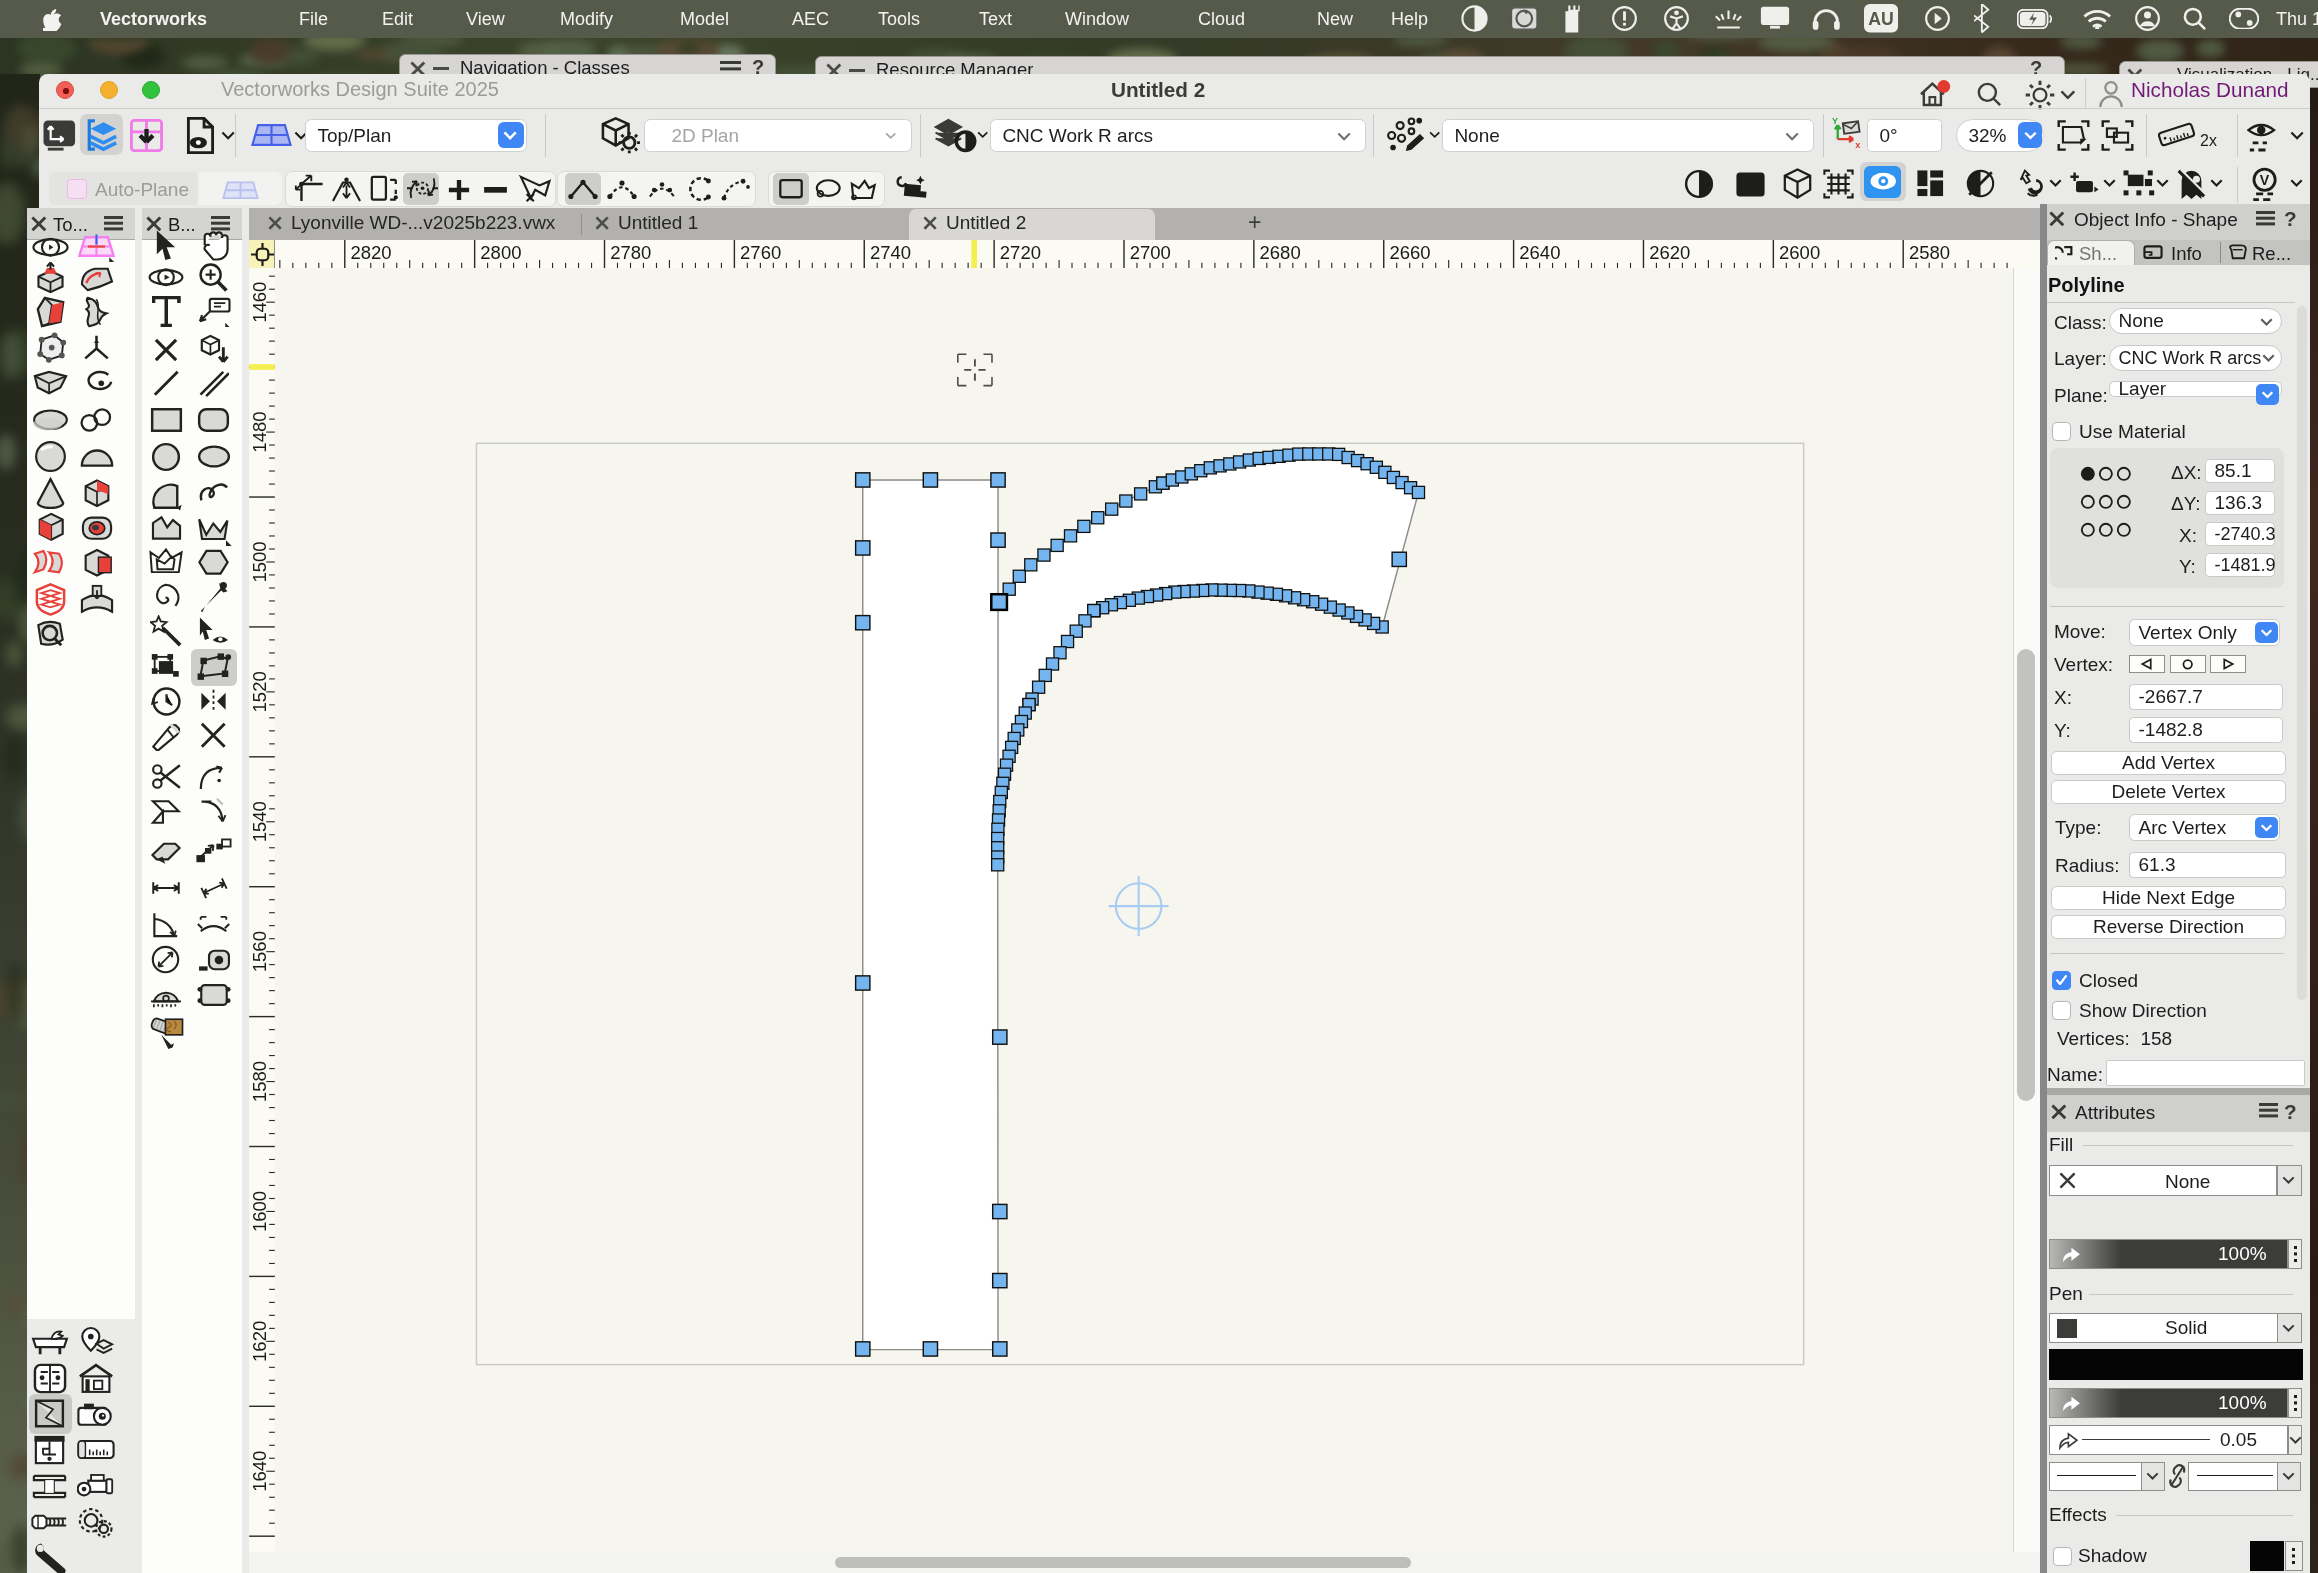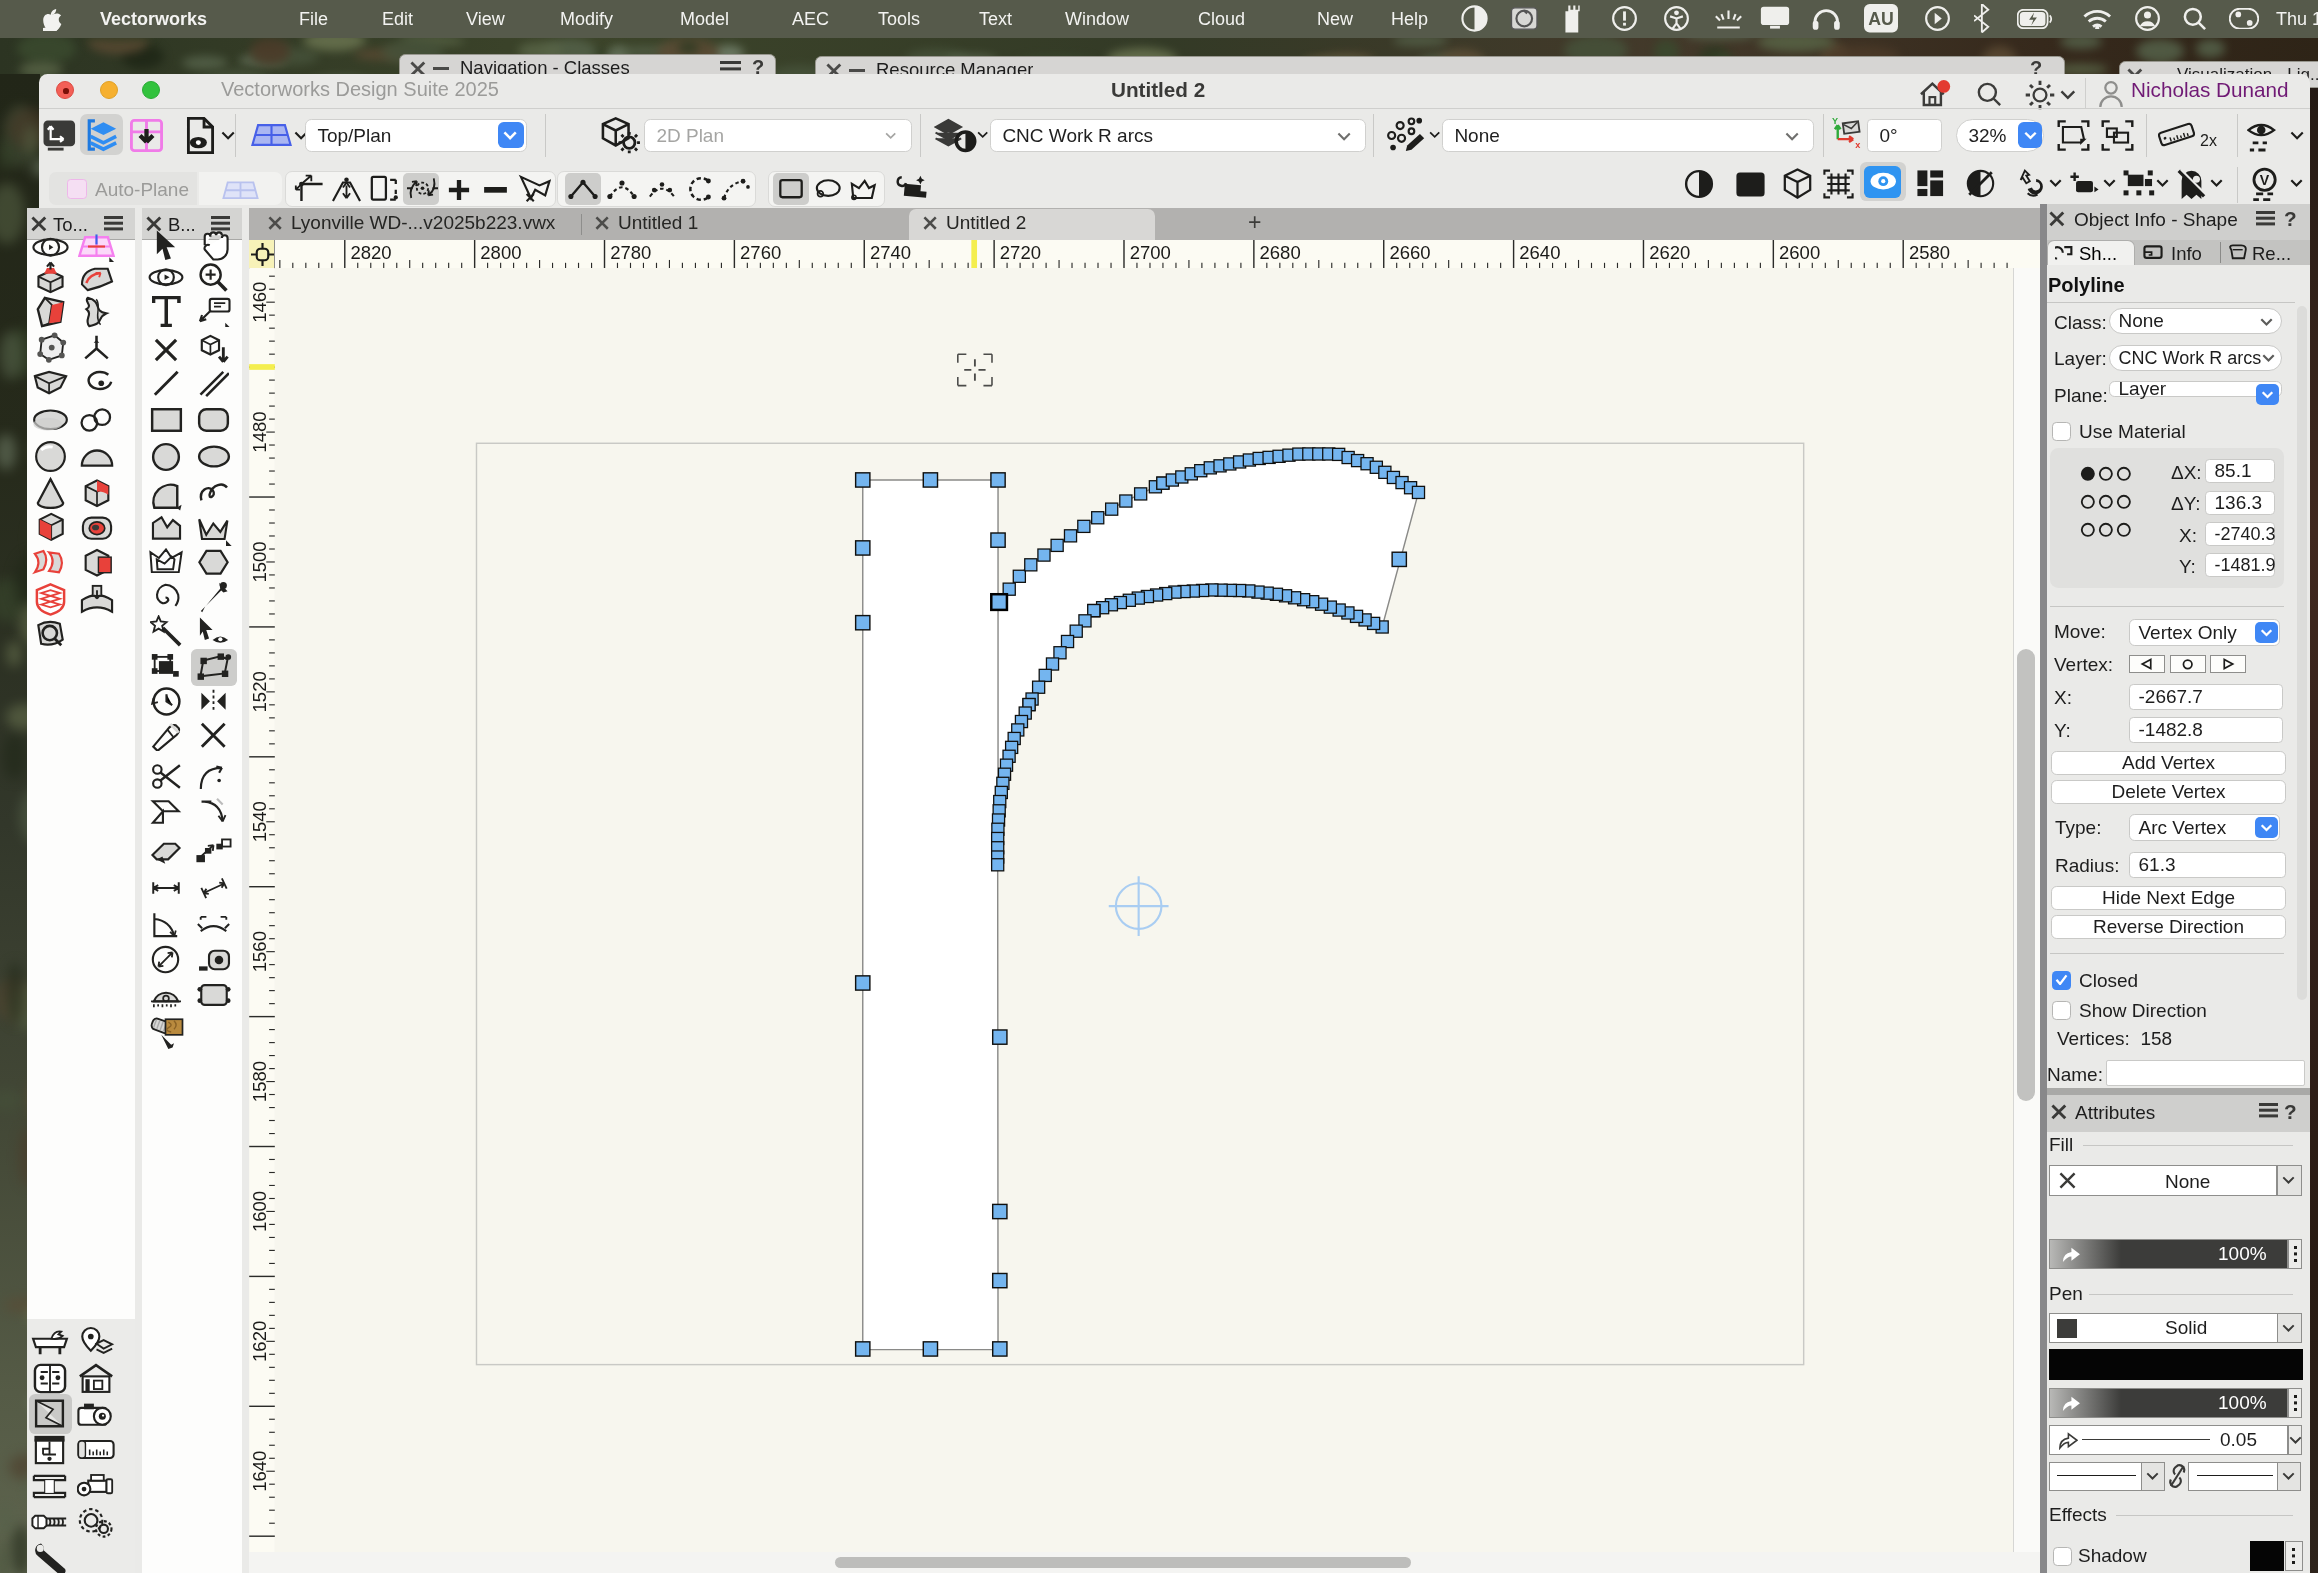--- a/index.html
+++ b/index.html
@@ -253,21 +253,21 @@
     <div class="txt">Top/Plan</div>
   </div><div class="abs" style="left:498px;top:122px;width:26px;height:26px;background:#3f87f5;border-radius:5.7px;"></div><svg class="abs" style="left:503px;top:131px" width="14.2" height="9.3" viewBox="0 0 20 13">
     <path d="M2 2 l8 8 8-8" stroke="#fff" stroke-width="3.6" fill="none"></path>
   </svg><div class="vdiv" style="left:545px;top:114px;height:43px;"></div><svg class="abs" style="left:600px;top:117px" width="40" height="37" viewBox="0 0 56 52">
 <path d="M22 2 L40 10 v20 L22 40 4 30 V10 Z M4 10 l18 9 18-9 M22 19 v21" fill="none" stroke="#1d1d1b" stroke-width="3.6"></path>
 <circle cx="41" cy="36" r="8" fill="none" stroke="#1d1d1b" stroke-width="4"></circle>
 <g stroke="#1d1d1b" stroke-width="4">
       <path d="M41 25 v-4 M41 47 v4 M30 36 h-4 M52 36 h4 M33 28 l-3-3 M49 44 l3 3 M33 44 l-3 3 M49 28 l3-3"></path>
     </g>
   </svg><div class="combo" style="left:644px;top:119px;width:268px;height:33px;border-radius:6.4px;">
-    <div class="txt" style="color:#a5a5a3;">2D Plan</div>
+    <div class="txt" style="color:#a5a5a3;margin-left:15px;">2D Plan</div>
   </div><svg class="abs" style="left:885px;top:132px" width="11.4" height="7.8" viewBox="0 0 20 13">
     <path d="M2 2 l8 8 8-8" stroke="#a5a5a3" stroke-width="3" fill="none"></path>
   </svg><div class="vdiv" style="left:920px;top:114px;height:43px;"></div><svg class="abs" style="left:934px;top:117px" width="43" height="37" viewBox="0 0 60 52">
 <path d="M2 14 L20 4 38 14 20 24 Z M2 22 l18 10 18-10 M2 30 l18 10 18-10" fill="#3a3a38" stroke="#3a3a38" stroke-width="2.6"></path>
 <circle cx="44" cy="34" r="13" fill="none" stroke="#1d1d1b" stroke-width="5"></circle>
 <path d="M44 21 a13 13 0 0 1 0 26" fill="#1d1d1b"></path>
   </svg><svg class="abs" style="left:977px;top:131px" width="11.4" height="7.8" viewBox="0 0 20 13">
     <path d="M2 2 l8 8 8-8" stroke="#1d1d1b" stroke-width="3" fill="none"></path>
   </svg><div class="combo" style="left:990px;top:119px;width:376px;height:33px;border-radius:6.4px;">
     <div class="txt">CNC Work R arcs</div>
@@ -1194,21 +1194,21 @@
       <circle cx="38" cy="32" r="11" stroke-dasharray="4 3.4"></circle>
     </g>
   </svg><svg class="icon" style="left:31px;top:1542px" width="37" height="34" viewBox="0 0 52 48">
     <path d="M14 2 a10 10 0 0 0 -4 18 L40 46 a6 6 0 0 0 8-8 L18 12 a10 10 0 0 0 -4-10 Z" fill="#222220"></path>
     <circle cx="13" cy="9" r="5" fill="#ebebe9"></circle>
   </svg><div class="abs" style="left:2040px;top:204px;width:7.1px;height:1369px;background:#88888a;"></div><div class="abs" style="left:2047px;top:204px;width:263px;height:1369px;background:#eaeae8;"></div><div class="abs" style="left:2047px;top:204px;width:263px;height:36px;background:#cfcfcd;"></div><svg class="abs" style="left:2049px;top:211px" width="15.7" height="15.7" viewBox="0 0 22 22">
     <path d="M2 2 L20 20 M20 2 L2 20" stroke="#3a3a38" stroke-width="4"></path>
   </svg><div class="abs" style="left:2074px;top:209px;font-size:19px;color:#1d1d1d;">Object Info - Shape</div><div class="abs" style="left:2256px;top:211px;width:19px;height:2.8px;background:#3a3a38;box-shadow:0 5.7px 0 #3a3a38,0 11.4px 0 #3a3a38;"></div><div class="abs" style="left:2284px;top:207px;font-size:20.7px;font-weight:bold;color:#3a3a38;">?</div><div class="abs" style="left:2047px;top:240px;width:263px;height:26px;background:#c3c3c1;"></div><div class="abs" style="left:2047px;top:240px;width:88px;height:26px;background:#f1f1ef;border-radius:7.1px 7.1px 0 0;border:0.7px solid #aeaeac;border-bottom:none;box-sizing:border-box;"></div><svg class="abs" style="left:2055px;top:245px" width="18.5" height="15.7" viewBox="0 0 26 22">
     <path d="M3 19 a8 8 0 1 1 8-8" fill="none" stroke="#1d1d1b" stroke-width="3"></path>
     <path d="M13 3 h10 v10 h-6" fill="none" stroke="#1d1d1b" stroke-width="3"></path>
-  </svg><div class="abs" style="left:2079px;top:243px;font-size:18.5px;color:#000000;">Sh...</div><svg class="abs" style="left:2143px;top:245px" width="20" height="15.7" viewBox="0 0 28 22">
+  </svg><div class="abs" style="left:2079px;top:243px;font-size:18.5px;color:#737373;">Sh...</div><svg class="abs" style="left:2143px;top:245px" width="20" height="15.7" viewBox="0 0 28 22">
     <rect x="2" y="2" width="24" height="16" rx="3" fill="none" stroke="#1d1d1b" stroke-width="3"></rect>
     <path d="M2 10 h10 v4 h-4" stroke="#1d1d1b" stroke-width="2.4" fill="none"></path>
   </svg><div class="abs" style="left:2171px;top:243px;font-size:18.5px;color:#1d1d1d;">Info</div><div class="abs" style="left:2220px;top:242px;width:1.4px;height:21.4px;background:#8a8a88;"></div><svg class="abs" style="left:2227px;top:244px" width="21.4" height="18.5" viewBox="0 0 30 26">
 <path d="M6 8 Q2 2 8 2 H20 Q28 2 26 10 L24 20 H8 Z" fill="none" stroke="#1d1d1b" stroke-width="2.6"></path>
 <path d="M8 8 h14" stroke="#1d1d1b" stroke-width="2"></path>
   </svg><div class="abs" style="left:2252px;top:243px;font-size:18.5px;color:#1d1d1d;">Re...</div><div class="abs" style="left:2047px;top:265px;width:263px;height:819px;background:#eaeae8;"></div><div class="abs" style="left:2048px;top:274px;font-size:20px;font-weight:bold;color:#111;">Polyline</div><div class="hline" style="left:2047px;top:302px;width:248px;"></div><div class="lab" style="left:2054px;top:312px;">Class:</div><div class="field" style="left:2109px;top:308px;width:173px;height:26px;border-radius:13px;">
     <div class="txt">None</div>
   </div><svg class="abs" style="left:2260px;top:318px" width="13" height="8.5" viewBox="0 0 20 13">
     <path d="M2 2 l8 8 8-8" stroke="#5c5c5a" stroke-width="3.4" fill="none"></path>
   </svg><div class="lab" style="left:2054px;top:348px;">Layer:</div><div class="field" style="left:2109px;top:345px;width:173px;height:26px;border-radius:13px;">

